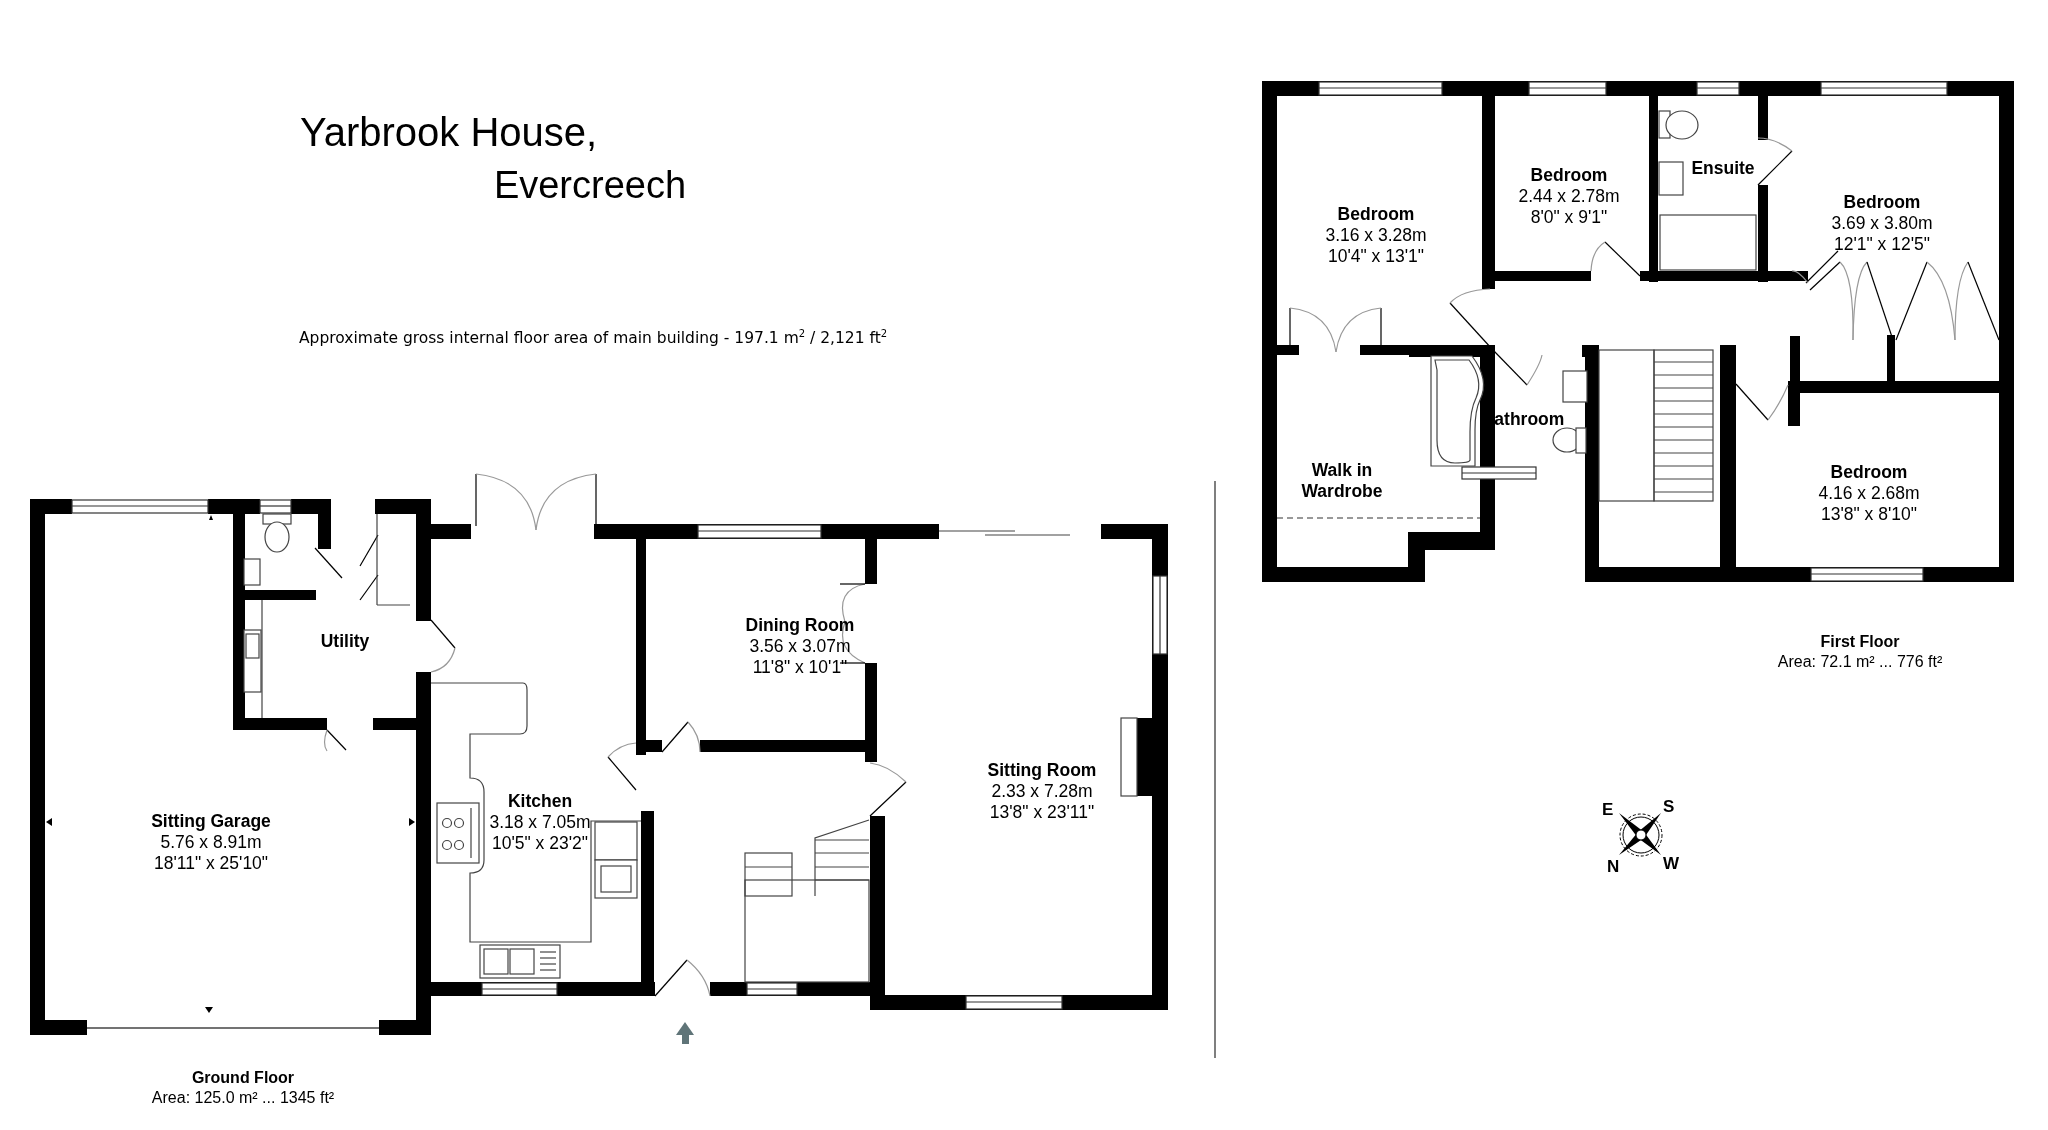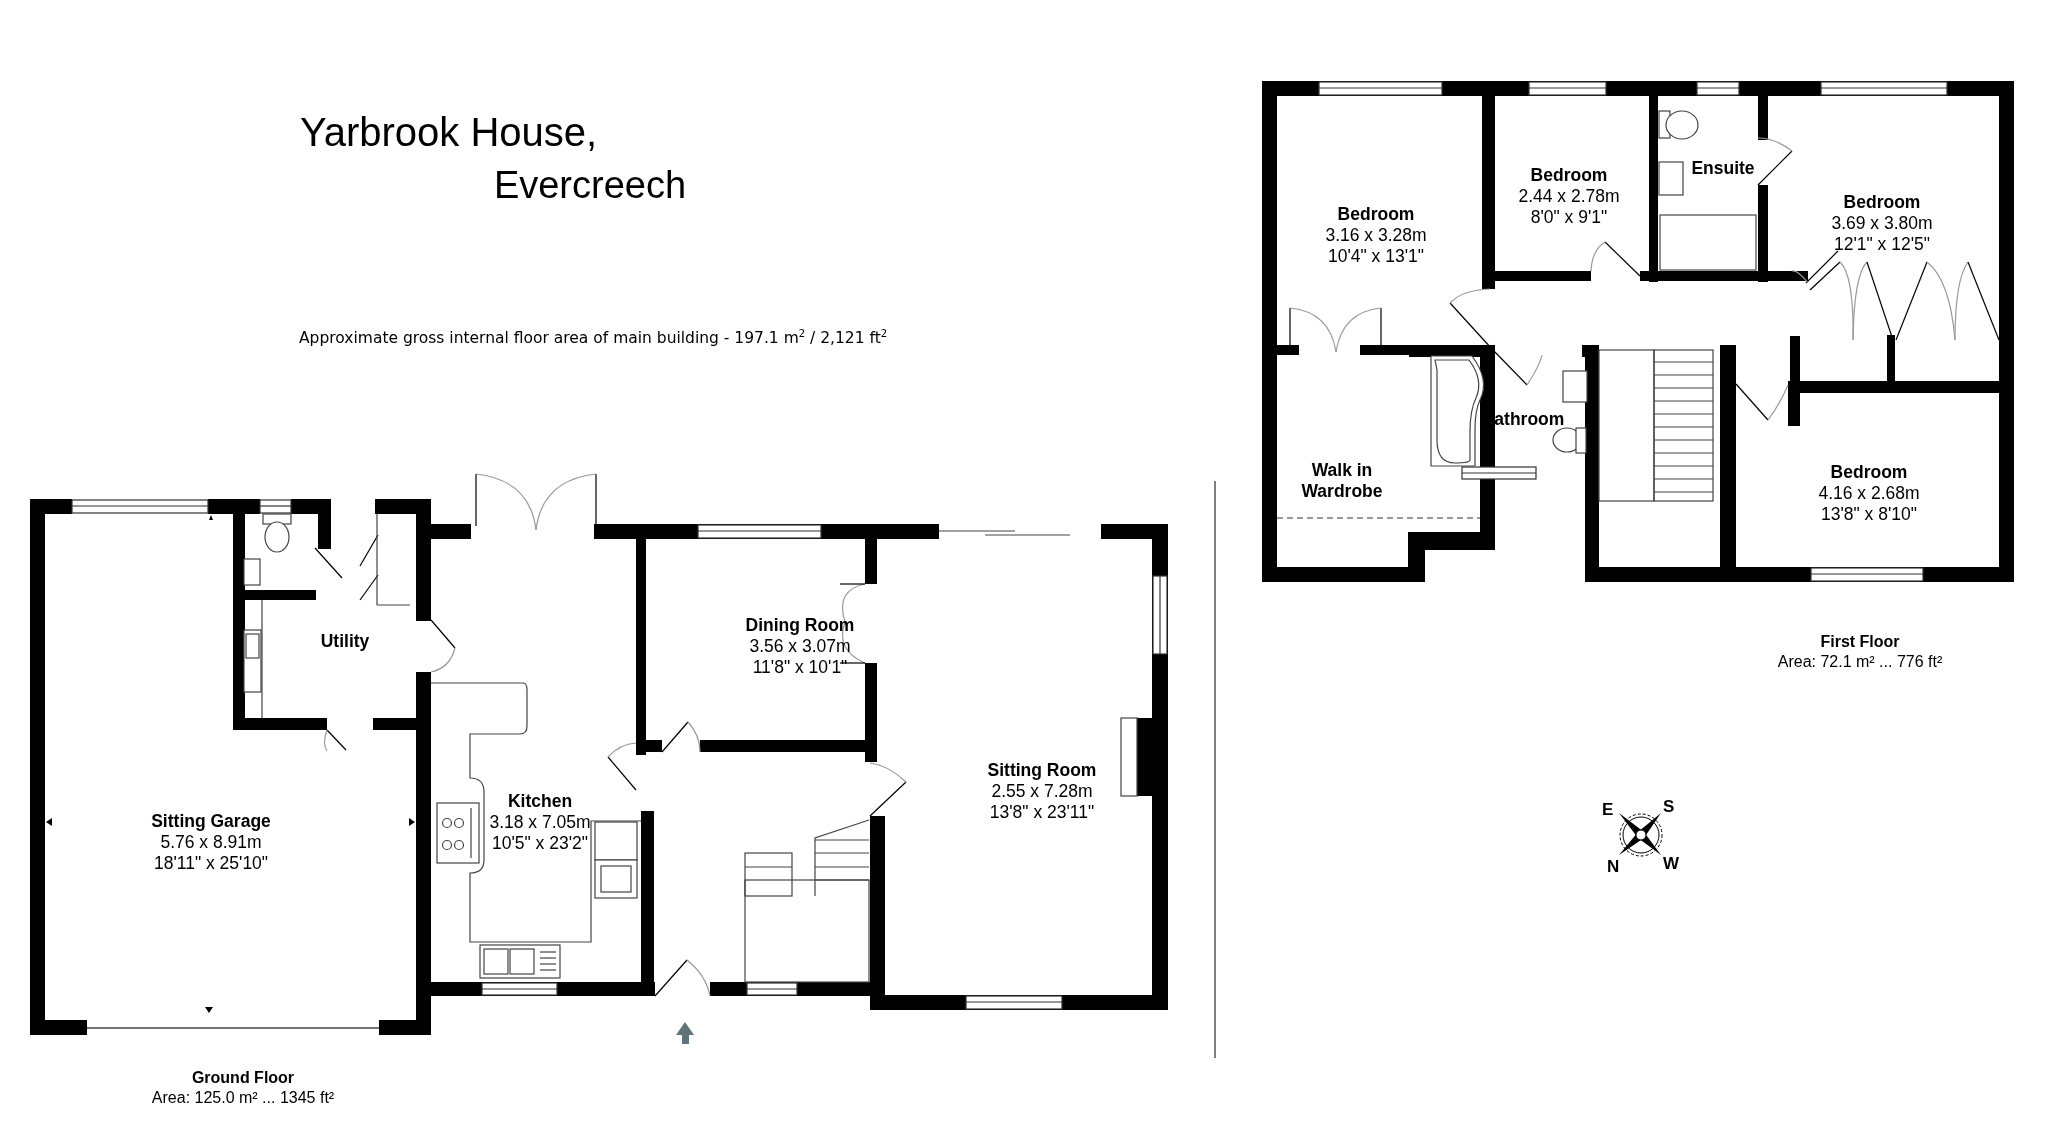--- a/index.html
+++ b/index.html
@@ -293,21 +293,21 @@
   <span class="dim">3.18 x 7.05m</span>
   <span class="dim">10'5" x 23'2"</span>
 </div>
 <div class="room-label" style="left:761px; top:615px;margin-left:39px;">
   <span class="name">Dining Room</span>
   <span class="dim">3.56 x 3.07m</span>
   <span class="dim">11'8" x 10'1"</span>
 </div>
 <div class="room-label" style="left:1014px; top:760px;margin-left:28px;">
   <span class="name">Sitting Room</span>
-  <span class="dim">2.55 x 7.28m</span>
+  <span class="dim">2.33 x 7.28m</span>
   <span class="dim">13'8" x 23'11"</span>
 </div>
 <div class="floor-label" style="left:243px; top:1068px;">
   <span class="name">Ground Floor</span>
   <span class="area">Area: 125.0 m² ... 1345 ft²</span>
 </div>
 
 <div class="room-label" style="left:1376px; top:204px;">
   <span class="name">Bedroom</span>
   <span class="dim">3.16 x 3.28m</span>

